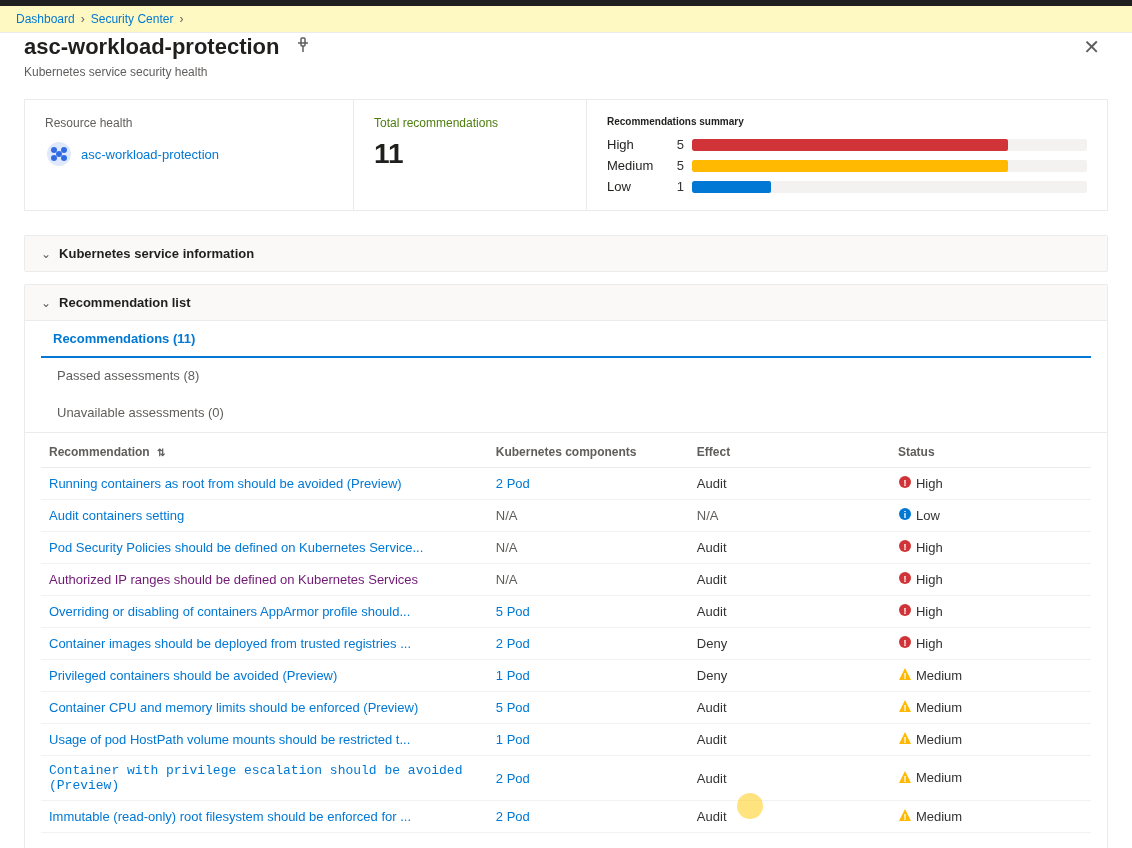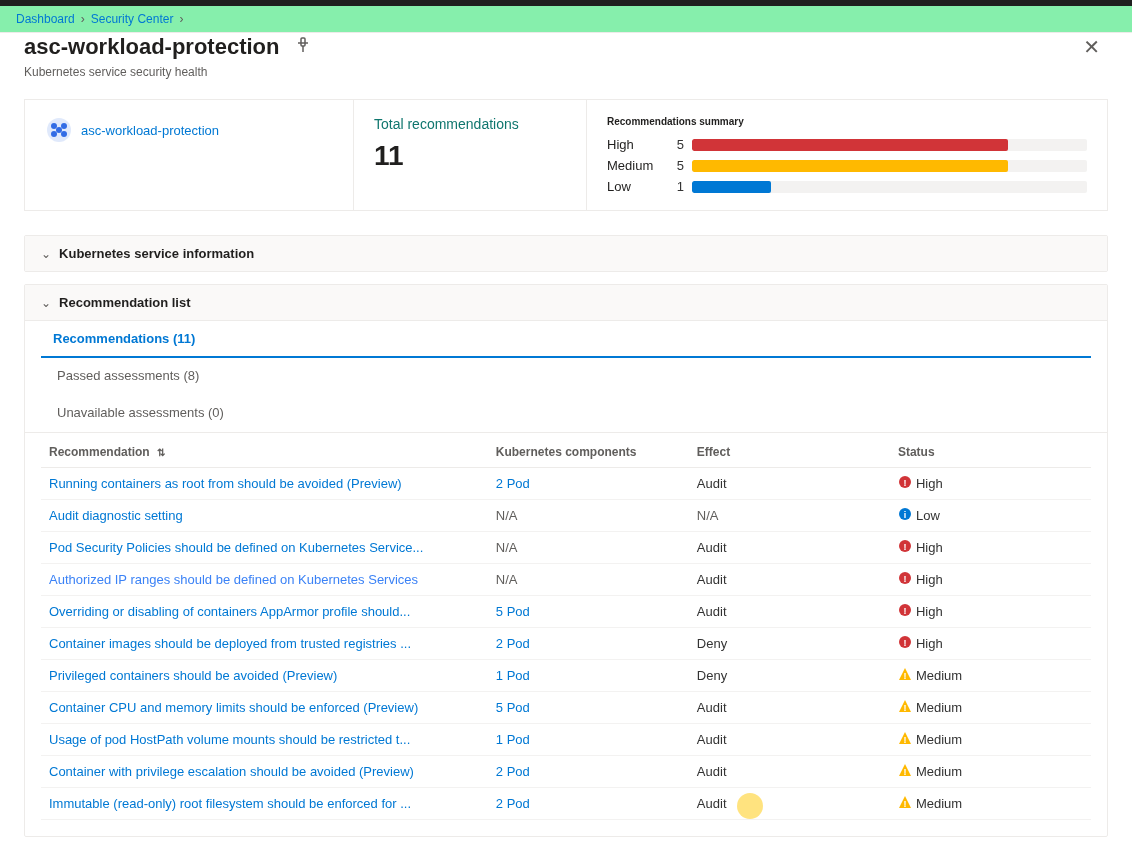--- a/index.html
+++ b/index.html
@@ -3,21 +3,21 @@
   <meta charset="utf-8">
   <style>
     * { box-sizing: border-box; margin: 0; padding: 0; }
     body { font-family: 'Segoe UI', Arial, sans-serif; font-size: 13px; color: #333; background: #fff; }
   </style>
 </head>
 <body>
 
 <div style="background:#1f1f1f; height:6px; width:100%;"></div>
 
-<div style="display:flex; align-items:flex-end; padding:6px 16px; font-size:12px; background:#86efac; border-bottom:1px solid #edebe9;">
+<div style="display:flex; align-items:flex-end; padding:6px 16px; font-size:12px; background:#fef9c3; border-bottom:1px solid #edebe9;">
   <a style="color:#0078d4; text-decoration:none; cursor:pointer;">Dashboard</a>
   <span style="margin:0 6px; color:#605e5c;">›</span>
   <a style="color:#0078d4; text-decoration:none; cursor:pointer;">Security Center</a>
   <span style="margin:0 6px; color:#605e5c;">›</span>
 </div>
 
 <div style="padding:0 24px;">
 
   <div style="display:flex; align-items:flex-start; justify-content:space-between; margin-bottom:4px;">
     <div style="display:flex; align-items:center; gap:12px;">
@@ -30,38 +30,39 @@
         </svg>
       </button>
     </div>
     <button style="background:none; border:none; cursor:pointer; font-size:20px; color:#605e5c; padding:4px 8px; line-height:1;">✕</button>
   </div>
   <p style="font-size:12px; color:#605e5c; margin-bottom:20px;">Kubernetes service security health</p>
 
   <div style="display:flex; gap:0; margin-bottom:24px; border:1px solid #edebe9;">
 
     <div style="padding:16px 20px; flex:1.2; border-right:1px solid #edebe9;">
+      <div style="font-size:12px; color:#605e5c; margin-bottom:10px;">Resource health</div>
       <div style="display:flex; align-items:center; gap:8px;">
 
         <div style="width:28px; height:28px; position:relative;">
           <svg width="28" height="28" viewBox="0 0 28 28">
             <circle cx="14" cy="14" r="12" fill="#326ce5" opacity="0.15"></circle>
             <circle cx="9" cy="10" r="3" fill="#326ce5"></circle>
             <circle cx="19" cy="10" r="3" fill="#326ce5"></circle>
             <circle cx="9" cy="18" r="3" fill="#326ce5"></circle>
             <circle cx="19" cy="18" r="3" fill="#326ce5"></circle>
             <circle cx="14" cy="14" r="3" fill="#326ce5"></circle>
           </svg>
         </div>
         <span style="color:#0078d4; font-size:13px; cursor:pointer;">asc-workload-protection</span>
       </div>
     </div>
 
     <div style="padding:16px 20px; flex:0.8; border-right:1px solid #edebe9;">
-      <div style="font-size:14px; color:#0f766e; margin-bottom:8px;">Total recommendations</div>
+      <div style="font-size:12px; color:#4d7c0f; margin-bottom:8px;">Total recommendations</div>
       <div style="font-size:28px; font-weight:600; color:#201f1e;">11</div>
     </div>
 
     <div style="padding:16px 20px; flex:2;">
       <div style="font-size:10px; font-weight:600; margin-bottom:10px; color:#201f1e;">Recommendations summary</div>
 
       <div style="display:flex; align-items:center; gap:8px; margin-bottom:6px;">
         <span style="width:55px; font-size:13px; color:#201f1e;">High</span>
         <span style="width:14px; font-size:13px; text-align:right;">5</span>
         <div style="flex:1; height:12px; background:#f3f2f1; border-radius:2px; overflow:hidden;">
@@ -126,21 +127,21 @@
               <td style="padding: 7px 8px; font-size: 13px; border-bottom: 1px solid rgb(243, 242, 241); vertical-align: middle;">Audit</td>
               <td style="padding: 7px 8px; font-size: 13px; border-bottom: 1px solid rgb(243, 242, 241); vertical-align: middle;"><span style="display: inline-flex; align-items: center; gap: 4px;">
                   <span style="color: rgb(209, 52, 56); font-size: 14px; line-height: 1;"><svg width="14" height="14" viewBox="0 0 14 14">
                       <circle cx="7" cy="7" r="6" fill="#d13438"></circle>
                       <text x="7" y="11" text-anchor="middle" font-size="9" fill="white" font-weight="bold">!</text>
                     </svg></span>
                   <span>High</span>
                 </span></td>
             </tr>
             <tr style="">
-              <td style="padding: 7px 8px; font-size: 13px; border-bottom: 1px solid rgb(243, 242, 241); vertical-align: middle;"><a style="color: rgb(0, 120, 212); cursor: pointer; text-decoration: none;">Audit diagnostic setting</a></td>
+              <td style="padding: 7px 8px; font-size: 13px; border-bottom: 1px solid rgb(243, 242, 241); vertical-align: middle;"><a style="color: rgb(0, 120, 212); cursor: pointer; text-decoration: none;">Audit containers setting</a></td>
               <td style="padding: 7px 8px; font-size: 13px; border-bottom: 1px solid rgb(243, 242, 241); vertical-align: middle; color: rgb(96, 94, 92);">N/A</td>
               <td style="padding: 7px 8px; font-size: 13px; border-bottom: 1px solid rgb(243, 242, 241); vertical-align: middle; color: rgb(96, 94, 92);">N/A</td>
               <td style="padding: 7px 8px; font-size: 13px; border-bottom: 1px solid rgb(243, 242, 241); vertical-align: middle;"><span style="display: inline-flex; align-items: center; gap: 4px;">
                   <span style="font-size: 14px; line-height: 1;"><svg width="14" height="14" viewBox="0 0 14 14">
                       <circle cx="7" cy="7" r="6" fill="#0078d4"></circle>
                       <text x="7" y="11" text-anchor="middle" font-size="9" fill="white" font-weight="bold">i</text>
                     </svg></span>
                   <span>Low</span>
                 </span></td>
             </tr>
@@ -150,21 +151,21 @@
               <td style="padding: 7px 8px; font-size: 13px; border-bottom: 1px solid rgb(243, 242, 241); vertical-align: middle;">Audit</td>
               <td style="padding: 7px 8px; font-size: 13px; border-bottom: 1px solid rgb(243, 242, 241); vertical-align: middle;"><span style="display: inline-flex; align-items: center; gap: 4px;">
                   <span style="color: rgb(209, 52, 56); font-size: 14px; line-height: 1;"><svg width="14" height="14" viewBox="0 0 14 14">
                       <circle cx="7" cy="7" r="6" fill="#d13438"></circle>
                       <text x="7" y="11" text-anchor="middle" font-size="9" fill="white" font-weight="bold">!</text>
                     </svg></span>
                   <span>High</span>
                 </span></td>
             </tr>
             <tr style="">
-              <td style="padding: 7px 8px; font-size: 13px; border-bottom: 1px solid rgb(243, 242, 241); vertical-align: middle;"><a style="color: #3b82f6; cursor: pointer; text-decoration: none;">Authorized IP ranges should be defined on Kubernetes Services</a></td>
+              <td style="padding: 7px 8px; font-size: 13px; border-bottom: 1px solid rgb(243, 242, 241); vertical-align: middle;"><a style="color: #701a75; cursor: pointer; text-decoration: none;">Authorized IP ranges should be defined on Kubernetes Services</a></td>
               <td style="padding: 7px 8px; font-size: 13px; border-bottom: 1px solid rgb(243, 242, 241); vertical-align: middle; color: rgb(96, 94, 92);">N/A</td>
               <td style="padding: 7px 8px; font-size: 13px; border-bottom: 1px solid rgb(243, 242, 241); vertical-align: middle;">Audit</td>
               <td style="padding: 7px 8px; font-size: 13px; border-bottom: 1px solid rgb(243, 242, 241); vertical-align: middle;"><span style="display: inline-flex; align-items: center; gap: 4px;">
                   <span style="color: rgb(209, 52, 56); font-size: 14px; line-height: 1;"><svg width="14" height="14" viewBox="0 0 14 14">
                       <circle cx="7" cy="7" r="6" fill="#d13438"></circle>
                       <text x="7" y="11" text-anchor="middle" font-size="9" fill="white" font-weight="bold">!</text>
                     </svg></span>
                   <span>High</span>
                 </span></td>
             </tr>
@@ -222,21 +223,21 @@
               <td style="padding: 7px 8px; font-size: 13px; border-bottom: 1px solid rgb(243, 242, 241); vertical-align: middle;">Audit</td>
               <td style="padding: 7px 8px; font-size: 13px; border-bottom: 1px solid rgb(243, 242, 241); vertical-align: middle;"><span style="display: inline-flex; align-items: center; gap: 4px;">
                   <span style="font-size: 14px; line-height: 1;"><svg width="14" height="14" viewBox="0 0 14 14">
                       <polygon points="7,1 13,13 1,13" fill="#ffb900"></polygon>
                       <text x="7" y="12" text-anchor="middle" font-size="9" fill="white" font-weight="bold">!</text>
                     </svg></span>
                   <span>Medium</span>
                 </span></td>
             </tr>
             <tr style="">
-              <td style="padding: 7px 8px; font-size: 13px; border-bottom: 1px solid rgb(243, 242, 241); vertical-align: middle;"><a style="color: rgb(0, 120, 212); cursor: pointer; text-decoration: none;">Container with privilege escalation should be avoided (Preview)</a></td>
+              <td style="padding: 7px 8px; font-size: 13px; border-bottom: 1px solid rgb(243, 242, 241); vertical-align: middle; font-family: Liberation Mono, monospace;"><a style="color: rgb(0, 120, 212); cursor: pointer; text-decoration: none;">Container with privilege escalation should be avoided (Preview)</a></td>
               <td style="padding: 7px 8px; font-size: 13px; border-bottom: 1px solid rgb(243, 242, 241); vertical-align: middle;"><span style="color: rgb(0, 120, 212); cursor: pointer;">2 Pod</span></td>
               <td style="padding: 7px 8px; font-size: 13px; border-bottom: 1px solid rgb(243, 242, 241); vertical-align: middle;">Audit</td>
               <td style="padding: 7px 8px; font-size: 13px; border-bottom: 1px solid rgb(243, 242, 241); vertical-align: middle;"><span style="display: inline-flex; align-items: center; gap: 4px;">
                   <span style="font-size: 14px; line-height: 1;"><svg width="14" height="14" viewBox="0 0 14 14">
                       <polygon points="7,1 13,13 1,13" fill="#ffb900"></polygon>
                       <text x="7" y="12" text-anchor="middle" font-size="9" fill="white" font-weight="bold">!</text>
                     </svg></span>
                   <span>Medium</span>
                 </span></td>
             </tr>

